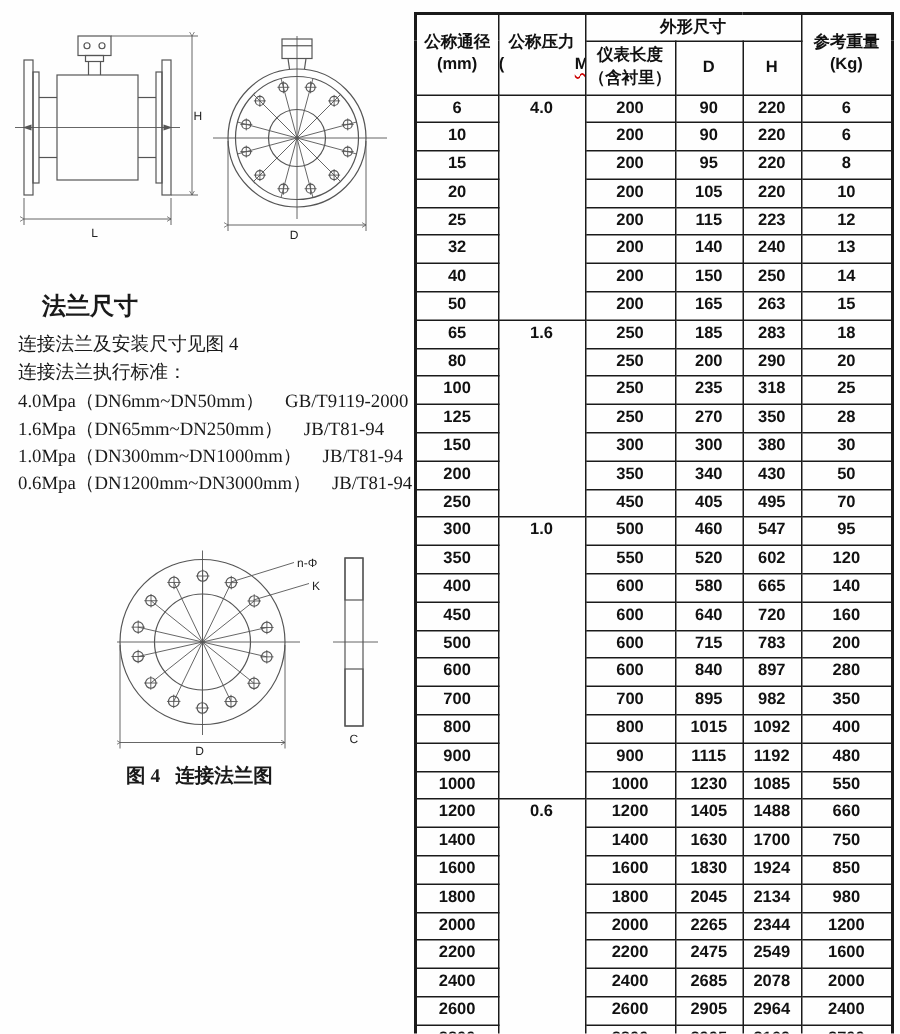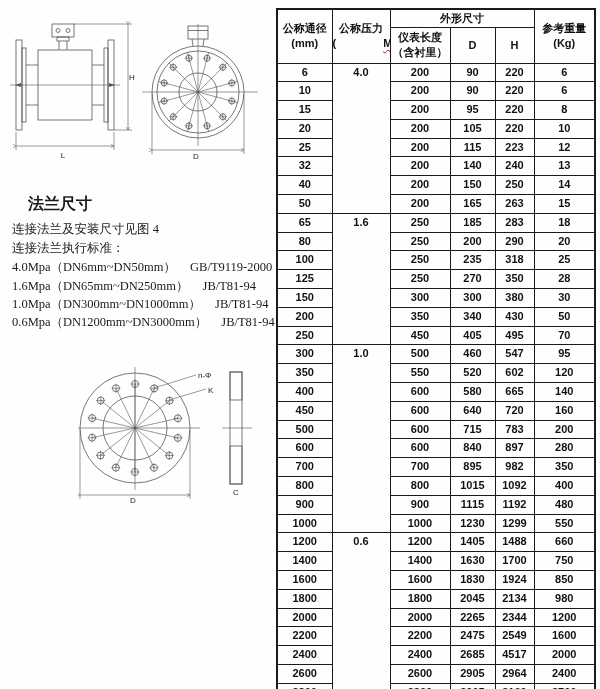--- a/index.html
+++ b/index.html
@@ -272,20 +272,23 @@
     <line class="thin" x1="2" y1="133" x2="112" y2="133" marker-start="url(#ar3)" marker-end="url(#ar3)"></line>
     <text x="55" y="141" text-anchor="middle">D</text>
 
     <rect x="152" y="10" width="12" height="112"></rect>
     <rect x="152" y="10" width="12" height="28" fill="url(#hatch4)"></rect>
     <rect x="152" y="84" width="12" height="38" fill="url(#hatch4)"></rect>
     <line class="thin" x1="144" y1="66" x2="174" y2="66"></line>
     <text x="155" y="133" font-size="7">C</text>
   </svg>
 
+  <div class="cap" style="left:84px; top:508px; font-size:13px;">
+    <span>图 4</span><span class="gap" style="margin-left:10px;">连接法兰图</span>
+  </div>
 
   <table class="spec-table">
     <colgroup>
       <col style="width:55px">
         <col style="width:58px">
         <col style="width:60px">
       <col style="width:45px">
         <col style="width:39px">
         <col style="width:61px">
     </colgroup>
@@ -483,21 +486,21 @@
           <td>900</td>
           <td>900</td>
           <td>1115</td>
           <td>1192</td>
           <td>480</td>
         </tr>
         <tr>
           <td>1000</td>
           <td>1000</td>
           <td>1230</td>
-          <td>1299</td>
+          <td>1085</td>
           <td>550</td>
         </tr>
         <tr>
           <td>1200</td>
           <td rowspan="10" class="pressure-cell">0.6</td>
           <td>1200</td>
           <td>1405</td>
           <td>1488</td>
           <td>660</td>
         </tr>
@@ -533,21 +536,21 @@
           <td>2200</td>
           <td>2200</td>
           <td>2475</td>
           <td>2549</td>
           <td>1600</td>
         </tr>
         <tr>
           <td>2400</td>
           <td>2400</td>
           <td>2685</td>
-          <td>4517</td>
+          <td>2078</td>
           <td>2000</td>
         </tr>
         <tr>
           <td>2600</td>
           <td>2600</td>
           <td>2905</td>
           <td>2964</td>
           <td>2400</td>
         </tr>
         <tr>

